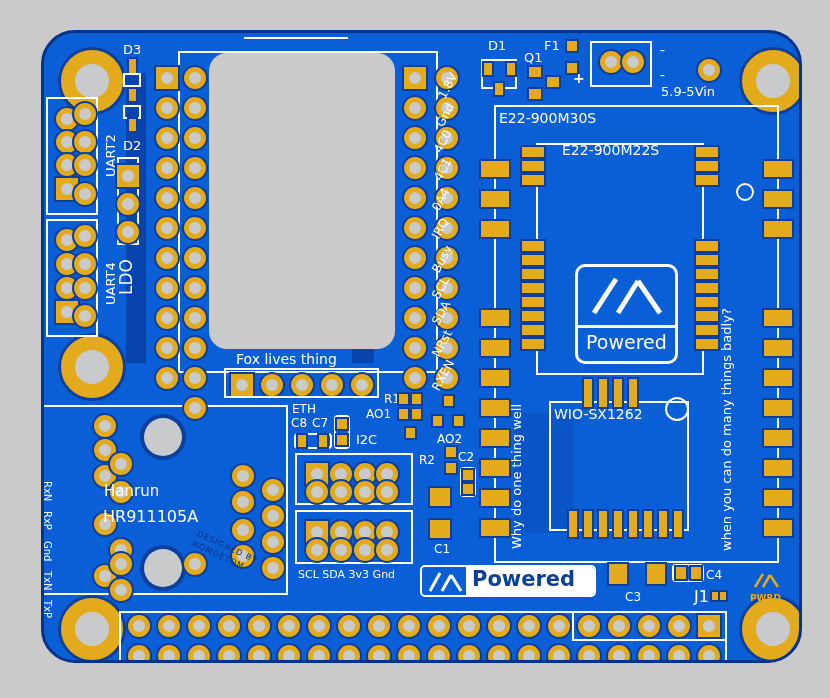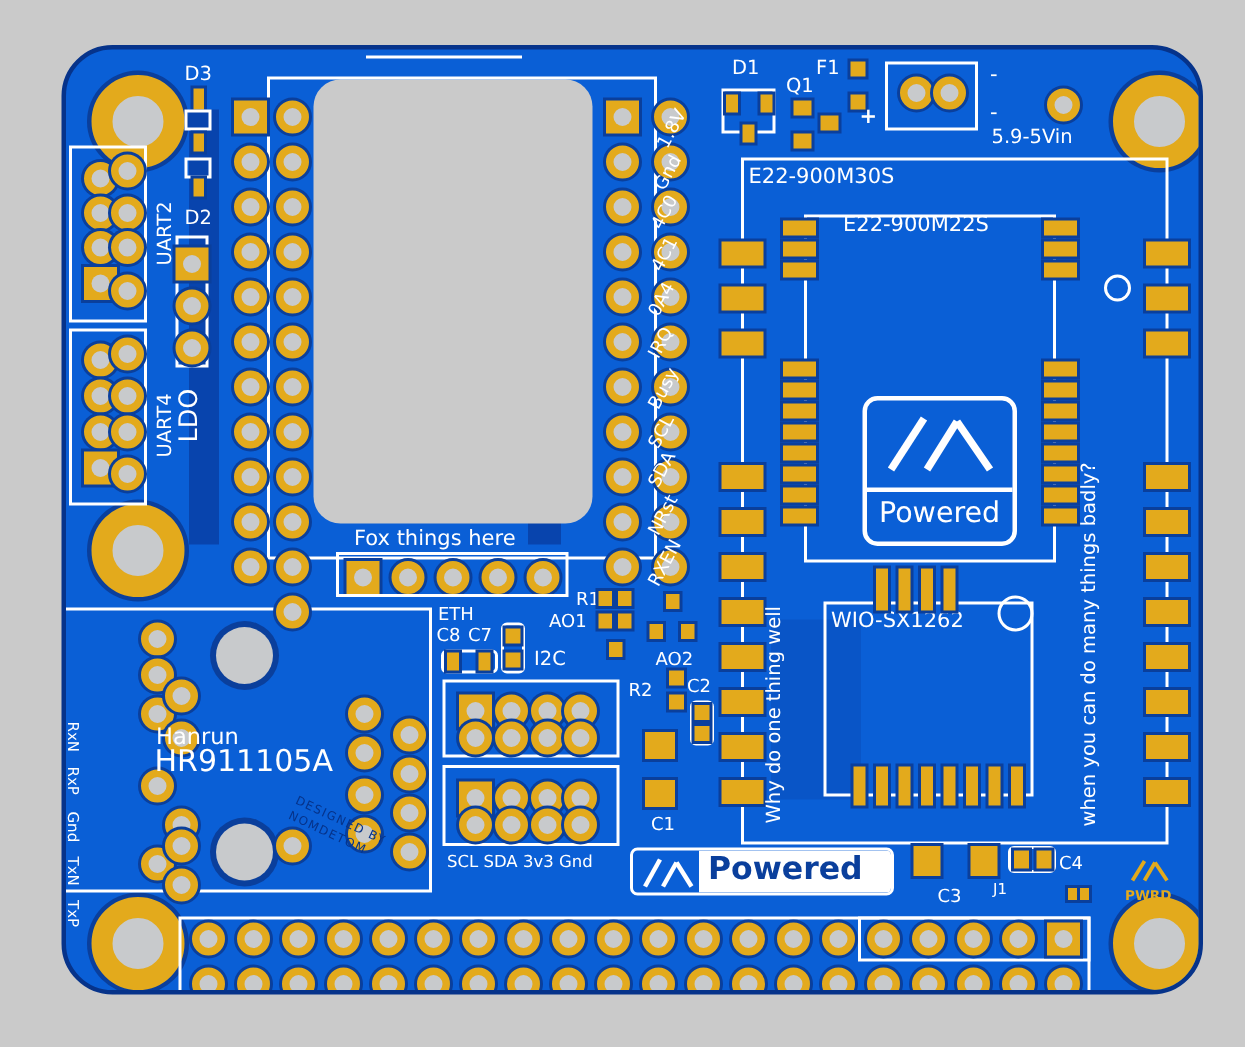--- a/index.html
+++ b/index.html
@@ -83,21 +83,21 @@
       <div class="pad-round" style="left: 140px; top: 334px;"></div>
       <div class="pad-round" style="left: 360px; top: 334px;"></div>
       <div class="pad-round" style="left: 392px; top: 334px;"></div>
       <div class="pad-sq" style="left: 187px; top: 341px;"></div>
       <div class="pad-round" style="left: 217px; top: 341px;"></div>
       <div class="pad-round" style="left: 247px; top: 341px;"></div>
       <div class="pad-round" style="left: 277px; top: 341px;"></div>
       <div class="pad-round" style="left: 307px; top: 341px;"></div>
     </div>
 
-  <div class="silk abs" style="left:192px;top:319px;font-size:14px;">Fox things here</div>
+  <div class="silk abs" style="left:192px;top:319px;font-size:14px;">Fox lives thing</div>
   <div class="silkline" style="left:180px;top:335px;width:155px;height:30px;"></div>
 
   <div class="silk abs" style="left:79px;top:10px;">D3</div>
   <div class="smd" style="left:85px;top:26px;width:7px;height:14px;"></div>
   <div class="silkline" style="left:79px;top:40px;width:18px;height:14px;"></div>
   <div class="smd" style="left:85px;top:56px;width:7px;height:12px;"></div>
   <div class="silkline" style="left:79px;top:72px;width:18px;height:14px;"></div>
   <div class="smd" style="left:85px;top:86px;width:7px;height:12px;"></div>
   <div class="silk abs" style="left:79px;top:106px;">D2</div>
 
@@ -269,21 +269,21 @@
       <div class="pad-round" style="left: 188px; top: 432px;"></div>
       <div class="pad-round" style="left: 188px; top: 458px;"></div>
       <div class="pad-round" style="left: 188px; top: 486px;"></div>
       <div class="pad-round" style="left: 188px; top: 512px;"></div>
       <div class="pad-round" style="left: 218px; top: 446px;"></div>
       <div class="pad-round" style="left: 218px; top: 472px;"></div>
       <div class="pad-round" style="left: 218px; top: 498px;"></div>
       <div class="pad-round" style="left: 218px; top: 524px;"></div>
     </div>
   <div class="silk abs" style="left:60px;top:451px;font-size:15px;">Hanrun</div>
-  <div class="silk abs" style="left:59px;top:464px;font-size:20px;">HR911105A</div>
+  <div class="silk abs" style="left:59px;top:476px;font-size:16px;">HR911105A</div>
   <div class="abs" style="left:0;top:0;">
     <div class="vtext" style="left:8px;top:448px;transform:rotate(90deg);font-size:10px;">RxN</div>
     <div class="vtext" style="left:8px;top:478px;transform:rotate(90deg);font-size:10px;">RxP</div>
     <div class="vtext" style="left:8px;top:508px;transform:rotate(90deg);font-size:10px;">Gnd</div>
     <div class="vtext" style="left:8px;top:538px;transform:rotate(90deg);font-size:10px;">TxN</div>
     <div class="vtext" style="left:8px;top:567px;transform:rotate(90deg);font-size:10px;">TxP</div>
   </div>
   <div class="abs" style="left:148px;top:508px;transform:rotate(25deg);font-size:8px;color:#06338a;letter-spacing:1px;line-height:1.4;">
     <div>DESIGNED BY</div>
     <div>NOMDETOM</div>
@@ -355,21 +355,21 @@
     <div class="abs" style="left:50px;top:2px;font-size:21px;color:#0a3f9c;font-weight:bold;line-height:1;">Powered</div>
   </div>
 
   <div class="smd" style="left:565px;top:531px;width:18px;height:20px;"></div>
   <div class="smd" style="left:603px;top:531px;width:18px;height:20px;"></div>
   <div class="silk abs" style="left:581px;top:558px;font-size:12px;">C3</div>
   <div class="silkline" style="left:628px;top:531px;width:32px;height:18px;border-radius:4px;"></div>
   <div class="smd" style="left:632px;top:534px;width:10px;height:12px;"></div>
   <div class="smd" style="left:647px;top:534px;width:10px;height:12px;"></div>
   <div class="silk abs" style="left:662px;top:536px;font-size:12px;">C4</div>
-  <div class="silk abs" style="left:618px;top:556px;font-size:10px;">J1</div>
+  <div class="silk abs" style="left:650px;top:556px;font-size:16px;">J1</div>
   <div class="silkline" style="left:666px;top:557px;width:18px;height:12px;"></div>
   <div class="smd" style="left:668px;top:559px;width:6px;height:8px;"></div>
   <div class="smd" style="left:676px;top:559px;width:6px;height:8px;"></div>
 
   <svg width="30" height="18" viewBox="0 0 30 18" class="abs" style="left:707px;top:538px;">
     <line x1="4" y1="16" x2="12" y2="3" stroke="#e3aa1c" stroke-width="2.5"></line>
     <line x1="12" y1="16" x2="19" y2="4" stroke="#e3aa1c" stroke-width="2.5"></line>
     <line x1="19" y1="4" x2="27" y2="16" stroke="#e3aa1c" stroke-width="2.5"></line>
   </svg>
   <div class="abs" style="left:706px;top:560px;font-size:9px;color:#e3aa1c;font-weight:bold;">PWRD</div>

